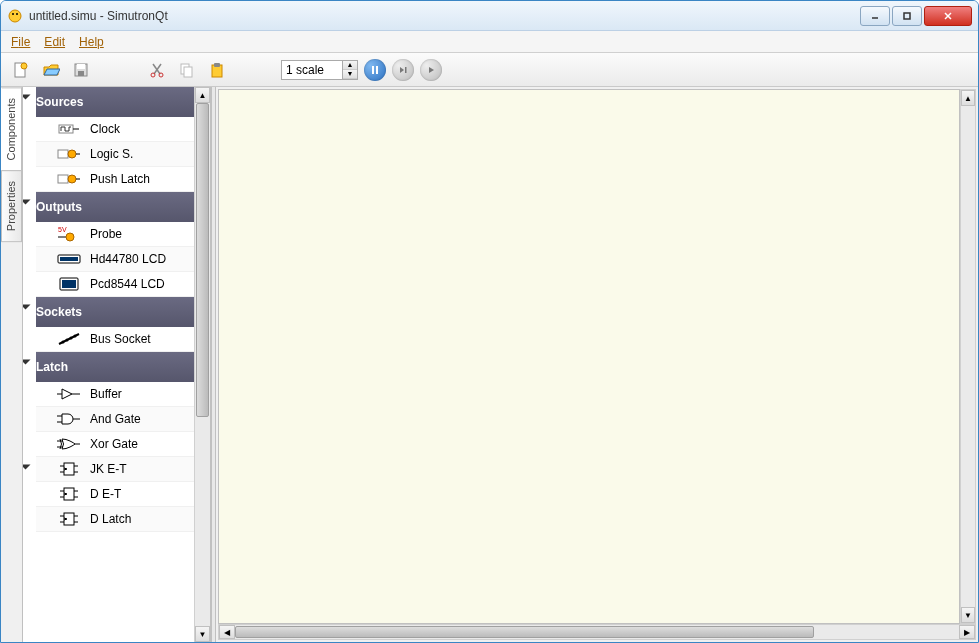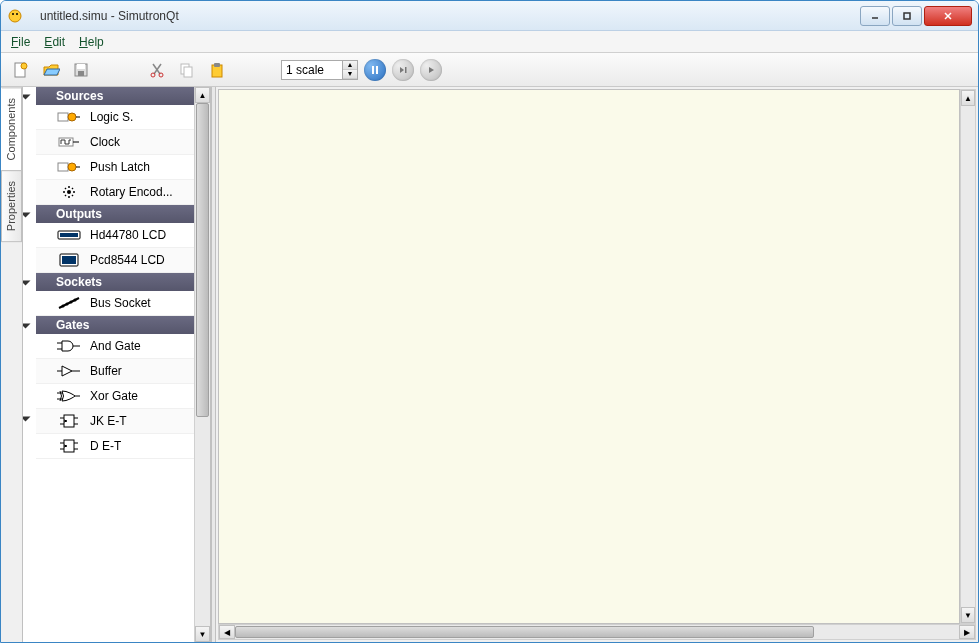--- a/index.html
+++ b/index.html
@@ -1,28 +1,28 @@
 <!DOCTYPE html>
 <html><head>
 <meta charset="utf-8">
 <style>
 * { box-sizing: border-box; margin: 0; padding: 0; }
 body { font-family: "Segoe UI", Tahoma, sans-serif; font-size: 12px; overflow: hidden; }
 
 .window { width: 979px; height: 643px; border: 1px solid #3a85c4; background: #fff; display: flex; flex-direction: column; border-radius: 6px 6px 0 0; overflow: hidden; }
-.titlebar { height: 30px; background: linear-gradient(#f0f6fc, #dae8f5); display: flex; align-items: center; padding: 0 6px; border-bottom: 1px solid #bcd0e5; gap: 11px; }
+.titlebar { height: 30px; background: linear-gradient(#f0f6fc, #dae8f5); display: flex; align-items: center; padding: 0 6px; border-bottom: 1px solid #bcd0e5; }
 .titlebar .app-icon { width: 16px; height: 16px; margin-right: 6px; display: inline-block; }
 .titlebar .title { flex: 1; font-size: 12px; color: #333; }
 .win-buttons { display: flex; gap: 2px; }
 .win-btn { width: 30px; height: 20px; border: 1px solid #8aa6c1; border-radius: 3px; display: flex; align-items: center; justify-content: center; background: linear-gradient(#f5f9fd,#d1e2f2); }
 .win-close { background: linear-gradient(#f08080,#d03020); color:#fff; width: 48px; border-color:#b02010;}
 .win-btn svg { width: 10px; height: 10px; }
 
 .menubar { height: 22px; display: flex; align-items: center; padding: 0 10px; gap: 14px; background: #f5f5f5; border-bottom: 1px solid #d0d0d0; }
-.menubar .menu-item { color: #14532d; cursor: default; }
+.menubar .menu-item { color: #a16207; cursor: default; text-decoration: underline; }
 .menubar .menu-item .ul { text-decoration: underline; }
 
 .toolbar { height: 34px; background: linear-gradient(#fbfbfb,#ebebeb); border-bottom: 1px solid #c9c9c9; display: flex; align-items: center; padding: 0 8px; gap: 6px; }
 .tool-btn { width: 24px; height: 24px; display:flex; align-items:center; justify-content:center; border-radius:3px; }
 .tool-spacer { width: 40px; }
 .spin { display:flex; align-items:center; border:1px solid #aaa; background:#fff; height:20px; }
 .spin input { border:none; width:60px; height:18px; font-family: Liberation Sans, sans-serif; font-size:12px; padding:0 4px; outline:none;}
 .spin .arrows { display:flex; flex-direction:column; border-left:1px solid #aaa;}
 .spin .arrows div { width:14px; height:9px; display:flex; align-items:center; justify-content:center; font-size:7px; background:linear-gradient(#f5f5f5,#e0e0e0); border-bottom:1px solid #ccc;}
 .round-btn { width:22px; height:22px; border-radius:11px; display:flex; align-items:center; justify-content:center; }
@@ -30,21 +30,21 @@
 .round-gray { background: radial-gradient(circle at 30% 30%, #eee, #bbb); box-shadow: inset 0 0 2px rgba(0,0,0,.3);}
 
 .body-area { flex:1; display:flex; overflow:hidden; background:#f0f0f0;}
 .side-tabs { width:22px; background:#f0f0f0; display:flex; flex-direction:column; border-right:1px solid #c0c0c0;}
 .side-tab { writing-mode: vertical-rl; transform: rotate(180deg); padding: 10px 3px; font-size:11px; color:#444; border:1px solid #c0c0c0; background:linear-gradient(to left,#fcfcfc,#e8e8e8); margin-bottom:-1px; text-align:center; }
 .side-tab.active { background:#fff; border-right-color:#fff; }
 
 .side-panel { width: 188px; background:#fff; border-right:1px solid #c0c0c0; display:flex; flex-direction:column; position:relative; overflow:hidden;}
 .tree { flex:1; overflow:hidden; font-size:12px; position:relative;}
 .tree-inner { position:absolute; inset:0 12px 0 0; overflow:hidden;}
-.cat-header { background: linear-gradient(#6a6a82, #56566c); color:#fff; font-weight:bold; height:18px; display:flex; align-items:center; padding: 0 20px; position:relative;}
+.cat-header { background: linear-gradient(#6a6a82, #56566c); color:#fff; font-weight:bold; height:30px; display:flex; align-items:center; padding: 0 0; position:relative;}
 .cat-arrow { position:absolute; left:-13px; top:5px; width:0; height:0; border-left:5px solid #333; border-top:5px solid transparent; border-bottom:5px solid transparent; transform: rotate(90deg);}
 .cat-row { margin-left: 13px; position:relative;}
 .tree-item { height:25px; display:flex; align-items:center; padding-left: 20px; gap:8px; border-bottom:1px solid #f0f0f0;}
 .tree-item:nth-child(even){ background:#fafafa;}
 .tree-item .icon-box { width:26px; height:18px; display:flex; align-items:center; justify-content:center; flex-shrink:0;}
 .tree-item .label { white-space:nowrap; overflow:hidden; text-overflow:ellipsis;}
 
 .vscroll { position:absolute; right:0; top:0; bottom:0; width:16px; background:#f0f0f0; border-left:1px solid #d0d0d0; display:flex; flex-direction:column;}
 .vscroll .arrow { height:16px; display:flex; align-items:center; justify-content:center; background:linear-gradient(#f5f5f5,#ddd); border:1px solid #c0c0c0; font-size:8px;}
 .vscroll .track { flex:1; position:relative; background:#eaeaea;}
@@ -178,69 +178,61 @@
 
     <div class="side-panel">
       <div class="tree">
         <div class="tree-inner" id="tree-inner">
             <div class="cat-row">
               <div class="cat-arrow"></div>
               <div class="cat-header">Sources</div>
               <div class="tree-item">
                 <span class="icon-box">
                   <svg width="24" height="14" viewBox="0 0 24 14">
-                    <rect x="1" y="3" width="10" height="8" fill="#fff" stroke="#888"></rect>
-                    <circle cx="15" cy="7" r="4" fill="#fa0" stroke="#a60"></circle>
-                    <line x1="19" y1="7" x2="23" y2="7" stroke="#000"></line>
-                  </svg>
-                </span>
-                <span class="label">Logic S.</span>
-              </div>
-              <div class="tree-item">
-                <span class="icon-box">
-                  <svg width="24" height="14" viewBox="0 0 24 14">
                     <rect x="2" y="3" width="14" height="8" fill="#fff" stroke="#888"></rect>
                     <path d="M4 9 L4 5 L8 5 L8 9 L12 9 L12 5 L14 5" fill="none" stroke="#333"></path>
                     <line x1="16" y1="7" x2="22" y2="7" stroke="#000"></line>
                   </svg>
                 </span>
                 <span class="label">Clock</span>
               </div>
               <div class="tree-item">
                 <span class="icon-box">
                   <svg width="24" height="14" viewBox="0 0 24 14">
                     <rect x="1" y="3" width="10" height="8" fill="#fff" stroke="#888"></rect>
                     <circle cx="15" cy="7" r="4" fill="#fa0" stroke="#a60"></circle>
                     <line x1="19" y1="7" x2="23" y2="7" stroke="#000"></line>
                   </svg>
                 </span>
+                <span class="label">Logic S.</span>
+              </div>
+              <div class="tree-item">
+                <span class="icon-box">
+                  <svg width="24" height="14" viewBox="0 0 24 14">
+                    <rect x="1" y="3" width="10" height="8" fill="#fff" stroke="#888"></rect>
+                    <circle cx="15" cy="7" r="4" fill="#fa0" stroke="#a60"></circle>
+                    <line x1="19" y1="7" x2="23" y2="7" stroke="#000"></line>
+                  </svg>
+                </span>
                 <span class="label">Push Latch</span>
               </div>
-              <div class="tree-item">
-                <span class="icon-box">
-                  <svg width="20" height="16" viewBox="0 0 20 16">
-                    <circle cx="10" cy="8" r="2" fill="#000"></circle>
-                    <g stroke="#000" stroke-width="1.5">
-                      <line x1="10" y1="2" x2="10" y2="4"></line>
-                      <line x1="10" y1="12" x2="10" y2="14"></line>
-                      <line x1="4" y1="8" x2="6" y2="8"></line>
-                      <line x1="14" y1="8" x2="16" y2="8"></line>
-                      <line x1="6" y1="4" x2="7" y2="5"></line>
-                      <line x1="13" y1="11" x2="14" y2="12"></line>
-                      <line x1="14" y1="4" x2="13" y2="5"></line>
-                      <line x1="7" y1="11" x2="6" y2="12"></line>
-                    </g>
-                  </svg>
-                </span>
-                <span class="label">Rotary Encod...</span>
-              </div>
             </div>
             <div class="cat-row">
               <div class="cat-arrow"></div>
               <div class="cat-header">Outputs</div>
+              <div class="tree-item">
+                <span class="icon-box">
+                  <svg width="26" height="18" viewBox="0 0 26 18">
+                    <text x="2" y="7" font-size="7" fill="#c00">5V</text>
+                    <line x1="2" y1="12" x2="10" y2="12" stroke="#000"></line>
+                    <circle cx="14" cy="12" r="4" fill="#fa0" stroke="#a60"></circle>
+                  </svg>
+                </span>
+                <span class="label">Probe</span>
+              </div>
               <div class="tree-item">
                 <span class="icon-box">
                   <svg width="24" height="10" viewBox="0 0 24 10">
                     <rect x="1" y="1" width="22" height="8" rx="1" fill="#fff" stroke="#000"></rect>
                     <rect x="3" y="3" width="18" height="4" fill="#036"></rect>
                   </svg>
                 </span>
                 <span class="label">Hd44780 LCD</span>
               </div>
               <div class="tree-item">
@@ -264,41 +256,41 @@
                     <circle cx="10" cy="8" r="1.5" fill="#000"></circle>
                     <circle cx="14" cy="6" r="1.5" fill="#000"></circle>
                     <circle cx="18" cy="4" r="1.5" fill="#000"></circle>
                   </svg>
                 </span>
                 <span class="label">Bus Socket</span>
               </div>
             </div>
             <div class="cat-row">
               <div class="cat-arrow"></div>
-              <div class="cat-header">Gates</div>
+              <div class="cat-header">Latch</div>
+              <div class="tree-item">
+                <span class="icon-box">
+                  <svg width="26" height="14" viewBox="0 0 26 14">
+                    <line x1="1" y1="7" x2="6" y2="7" stroke="#000"></line>
+                    <path d="M6 2 L6 12 L16 7 Z" fill="#fff" stroke="#000"></path>
+                    <line x1="16" y1="7" x2="24" y2="7" stroke="#000"></line>
+                  </svg>
+                </span>
+                <span class="label">Buffer</span>
+              </div>
               <div class="tree-item">
                 <span class="icon-box">
                   <svg width="26" height="14" viewBox="0 0 26 14">
                     <line x1="1" y1="4" x2="6" y2="4" stroke="#000"></line>
                     <line x1="1" y1="10" x2="6" y2="10" stroke="#000"></line>
                     <path d="M6 2 L12 2 A5 5 0 0 1 12 12 L6 12 Z" fill="#fff" stroke="#000"></path>
                     <line x1="17" y1="7" x2="24" y2="7" stroke="#000"></line>
                   </svg>
                 </span>
                 <span class="label">And Gate</span>
-              </div>
-              <div class="tree-item">
-                <span class="icon-box">
-                  <svg width="26" height="14" viewBox="0 0 26 14">
-                    <line x1="1" y1="7" x2="6" y2="7" stroke="#000"></line>
-                    <path d="M6 2 L6 12 L16 7 Z" fill="#fff" stroke="#000"></path>
-                    <line x1="16" y1="7" x2="24" y2="7" stroke="#000"></line>
-                  </svg>
-                </span>
-                <span class="label">Buffer</span>
               </div>
               <div class="tree-item">
                 <span class="icon-box">
                   <svg width="26" height="14" viewBox="0 0 26 14">
                     <line x1="1" y1="4" x2="7" y2="4" stroke="#000"></line>
                     <line x1="1" y1="10" x2="7" y2="10" stroke="#000"></line>
                     <path d="M4 2 Q7 7 4 12" fill="none" stroke="#000"></path>
                     <path d="M6 2 Q10 2 14 4 Q18 6 19 7 Q18 8 14 10 Q10 12 6 12 Q9 7 6 2 Z" fill="#fff" stroke="#000"></path>
                     <line x1="19" y1="7" x2="24" y2="7" stroke="#000"></line>
                   </svg>
@@ -327,20 +319,33 @@
                     <rect x="5" y="2" width="10" height="12" fill="#fff" stroke="#000"></rect>
                     <line x1="1" y1="5" x2="5" y2="5" stroke="#000"></line>
                     <line x1="1" y1="11" x2="5" y2="11" stroke="#000"></line>
                     <line x1="15" y1="5" x2="19" y2="5" stroke="#000"></line>
                     <line x1="15" y1="11" x2="19" y2="11" stroke="#000"></line>
                     <path d="M5 7 L8 8 L5 9" fill="none" stroke="#000"></path>
                   </svg>
                 </span>
                 <span class="label">D E-T</span>
               </div>
+              <div class="tree-item">
+                <span class="icon-box">
+                  <svg width="20" height="16" viewBox="0 0 20 16">
+                    <rect x="5" y="2" width="10" height="12" fill="#fff" stroke="#000"></rect>
+                    <line x1="1" y1="5" x2="5" y2="5" stroke="#000"></line>
+                    <line x1="1" y1="11" x2="5" y2="11" stroke="#000"></line>
+                    <line x1="15" y1="5" x2="19" y2="5" stroke="#000"></line>
+                    <line x1="15" y1="11" x2="19" y2="11" stroke="#000"></line>
+                    <path d="M5 7 L8 8 L5 9" fill="none" stroke="#000"></path>
+                  </svg>
+                </span>
+                <span class="label">D Latch</span>
+              </div>
             </div>
           </div>
         <div class="vscroll">
           <div class="arrow">▲</div>
           <div class="track">
               <div class="thumb"></div>
             </div>
           <div class="arrow">▼</div>
         </div>
       </div>

